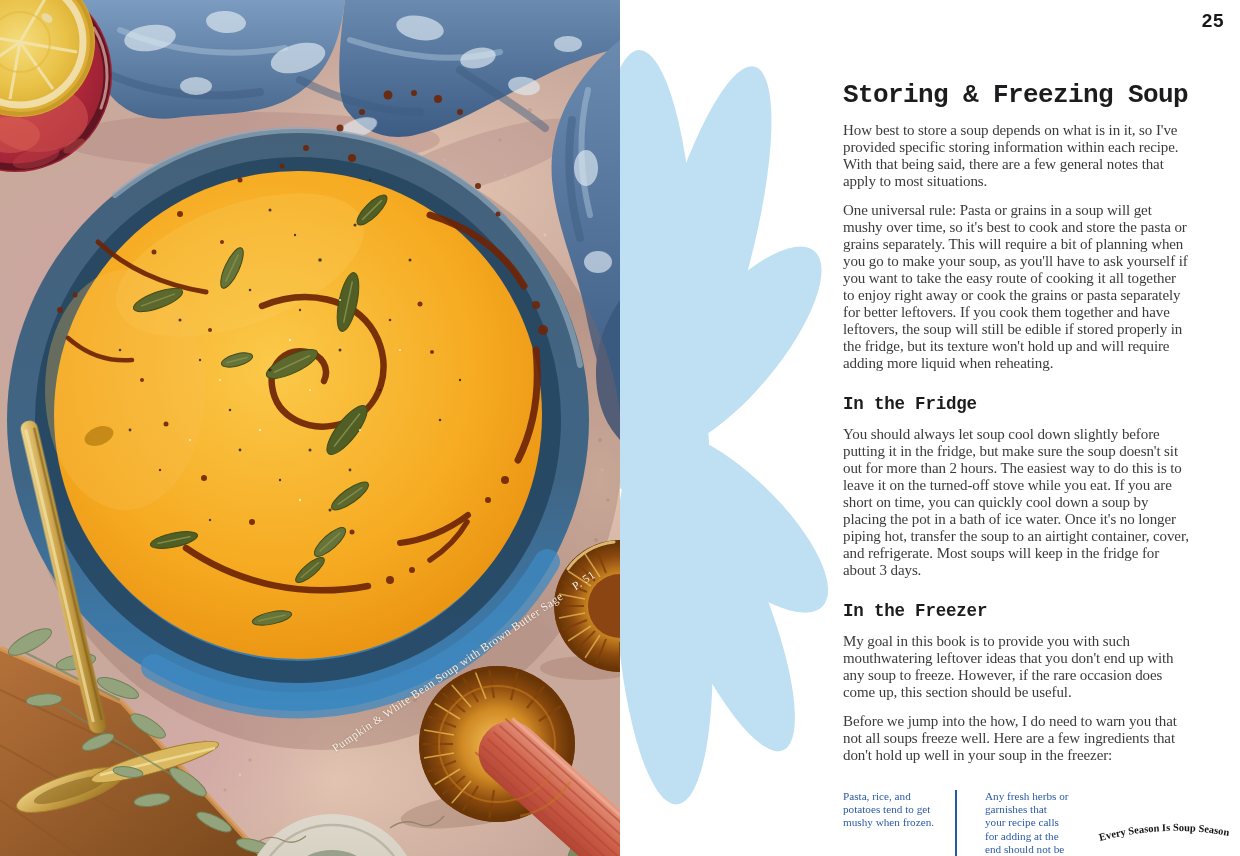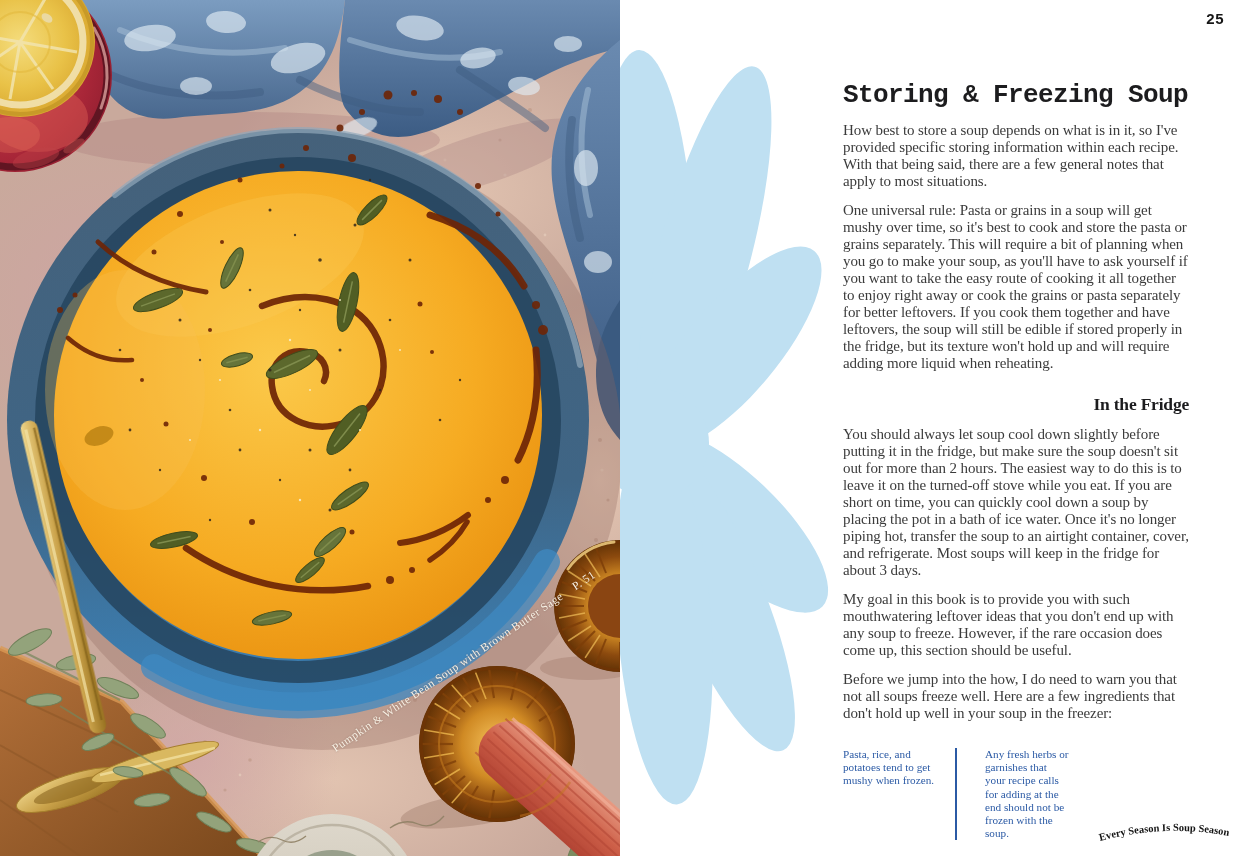--- a/index.html
+++ b/index.html
@@ -12,26 +12,26 @@
   .photo-caption{
     position:absolute;left:330px;top:744px;transform:rotate(-34deg);transform-origin:0 0;
     color:#f7f0e4;font-family:"Liberation Serif",serif;font-size:11.5px;letter-spacing:.5px;
     white-space:nowrap;text-shadow:0 0 2px rgba(60,30,10,.35);}
   .photo-caption .pref{margin-left:14px;}
 
   
   .page-right{position:absolute;left:620px;top:0;width:620px;height:856px;background:#ffffff;}
   .flower{position:absolute;left:0;top:0;}
   .page-number{position:absolute;top:10px;right:16px;font-family:"Liberation Sans",sans-serif;
-    font-weight:bold;font-size:15px;color:#171717;letter-spacing:.5px;}
+    font-weight:bold;font-size:19px;color:#171717;letter-spacing:.5px;}
   .article{position:absolute;left:223px;top:80px;width:346px;color:#3a3a3a;}
   .article h1{margin:0;font-family:Liberation Mono, monospace;font-weight:bold;
     font-size:26px;line-height:30px;letter-spacing:-0.6px;color:#1c1c1e;}
-  .article h2{margin:22px 0 5px 0;font-family:Liberation Serif, serif;font-weight:bold;
-    font-size:17.5px;line-height:20px;letter-spacing:-0.2px;color:#1c1c1e;text-align:right;}
+  .article h2{margin:22px 0 5px 0;font-family:Liberation Mono, monospace;font-weight:bold;
+    font-size:17.5px;line-height:20px;letter-spacing:-0.2px;color:#1c1c1e;}
   .article p{margin:12px 0 0 0;font-size:15px;line-height:17px;letter-spacing:-0.1px;color:#3b3b3b;}
   .freezer-notes{margin-top:26px;display:grid;grid-template-columns:112px 121px 113px;
     color:#2b5aa5;font-size:11.2px;line-height:13.2px;}
   .freezer-notes .note{padding-right:10px;}
   .freezer-notes .note + .note{border-left:2px solid #2b5aa5;padding-left:28px;padding-right:6px;}
   .footer-tag{position:absolute;left:472px;top:814px;}
 </style>
 </head>
 <body>
 
@@ -492,20 +492,21 @@
     <div class="page-number">25</div>
 
     <div class="article">
       <h1>Storing &amp; Freezing Soup</h1>
       <p>How best to store a soup depends on what is in it, so I've provided specific storing information within each recipe. With that being said, there are a few general notes that apply to most situations.</p>
       <p>One universal rule: Pasta or grains in a soup will get mushy over time, so it's best to cook and store the pasta or grains separately. This will require a bit of planning when you go to make your soup, as you'll have to ask yourself if you want to take the easy route of cooking it all together to enjoy right away or cook the grains or pasta separately for better leftovers. If you cook them together and have leftovers, the soup will still be edible if stored properly in the fridge, but its texture won't hold up and will require adding more liquid when reheating.</p>
 
       <h2>In the Fridge</h2>
       <p>You should always let soup cool down slightly before putting it in the fridge, but make sure the soup doesn't sit out for more than 2 hours. The easiest way to do this is to leave it on the turned-off stove while you eat. If you are short on time, you can quickly cool down a soup by placing the pot in a bath of ice water. Once it's no longer piping hot, transfer the soup to an airtight container, cover, and refrigerate. Most soups will keep in the fridge for about 3 days.</p>
 
+      <h2>In the Freezer</h2>
       <p>My goal in this book is to provide you with such mouthwatering leftover ideas that you don't end up with any soup to freeze. However, if the rare occasion does come up, this section should be useful.</p>
       <p>Before we jump into the how, I do need to warn you that not all soups freeze well. Here are a few ingredients that don't hold up well in your soup in the freezer:</p>
 
       <div class="freezer-notes">
         <div class="note">Pasta, rice, and potatoes tend to get mushy when frozen.</div>
         <div class="note">Any fresh herbs or garnishes that your recipe calls for adding at the end should not be frozen with the soup.</div>
       </div>
     </div>
 
     <svg class="footer-tag" width="150" height="34" viewBox="0 0 150 34">

